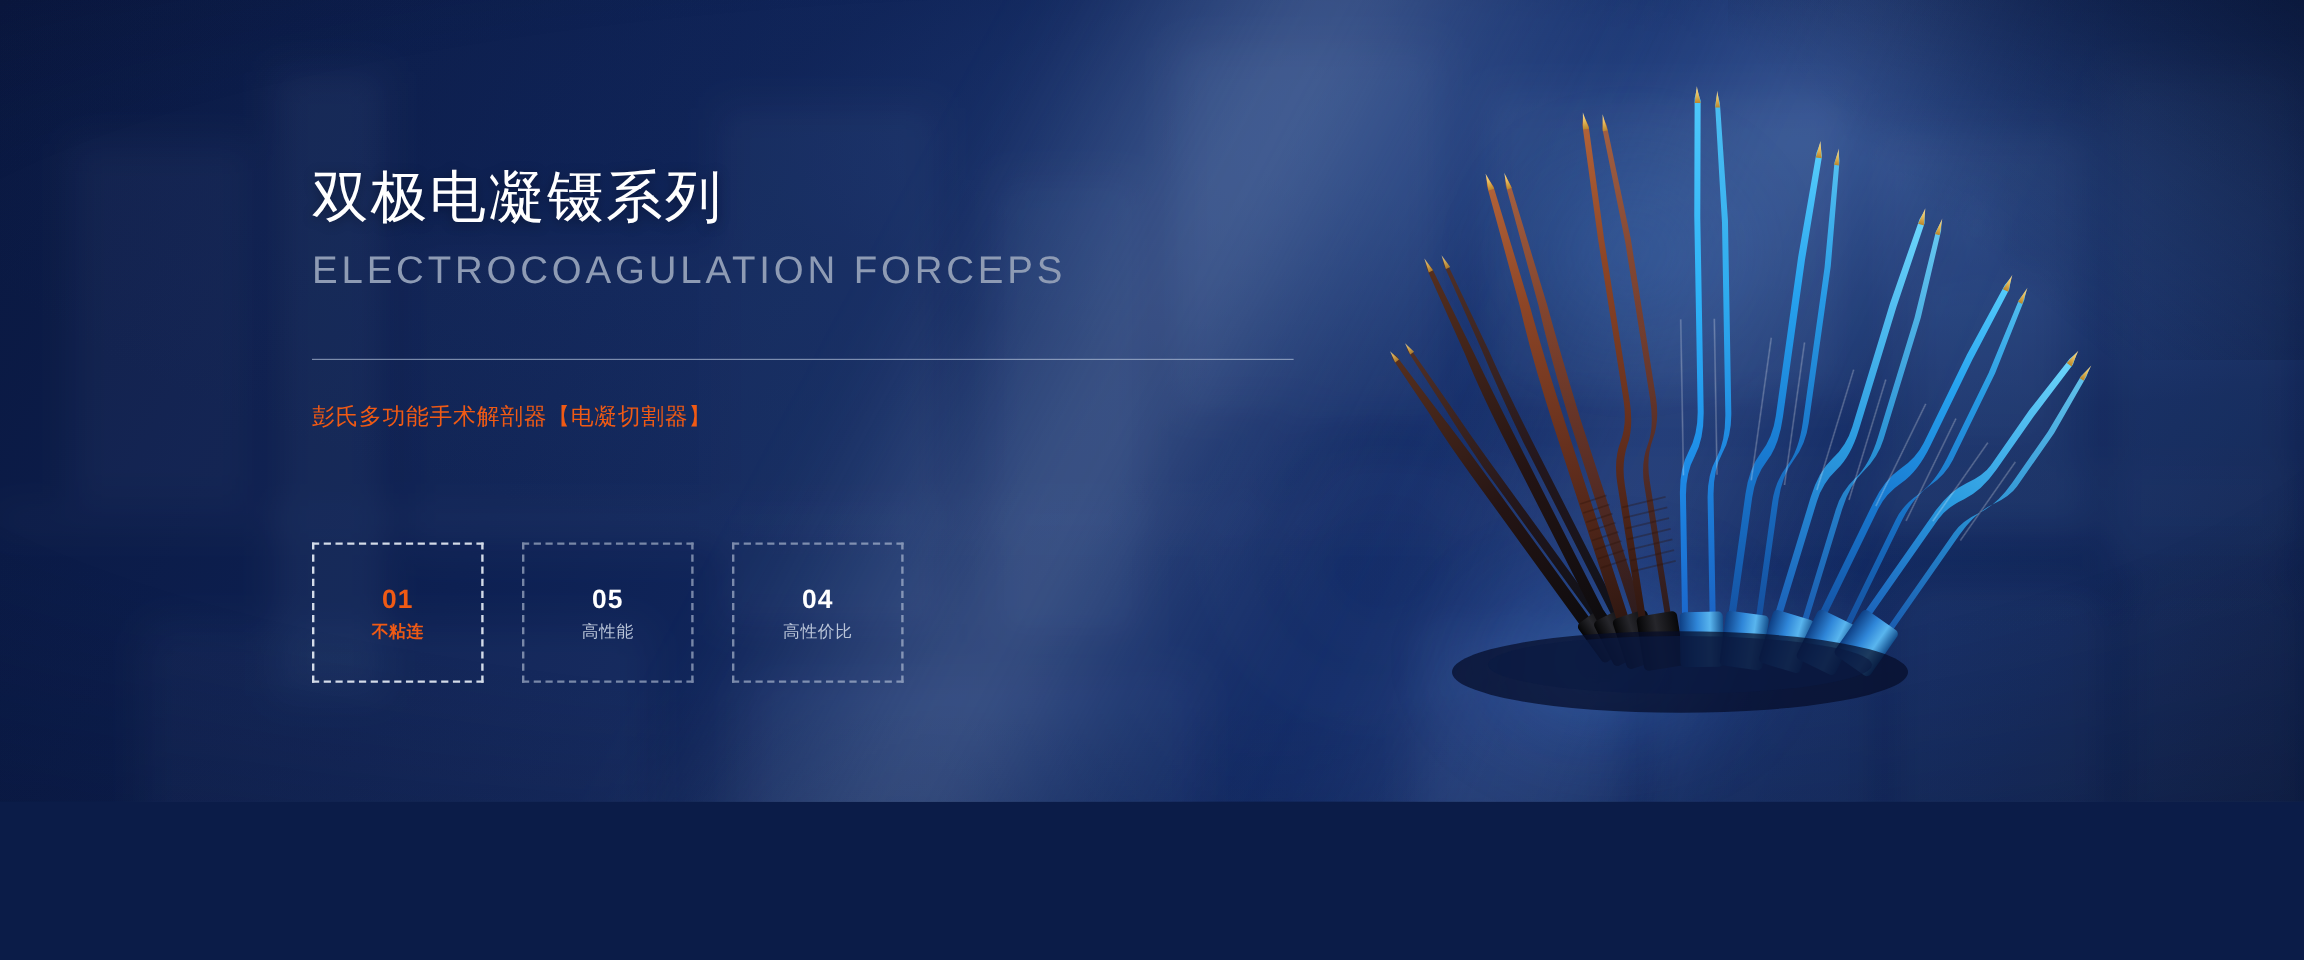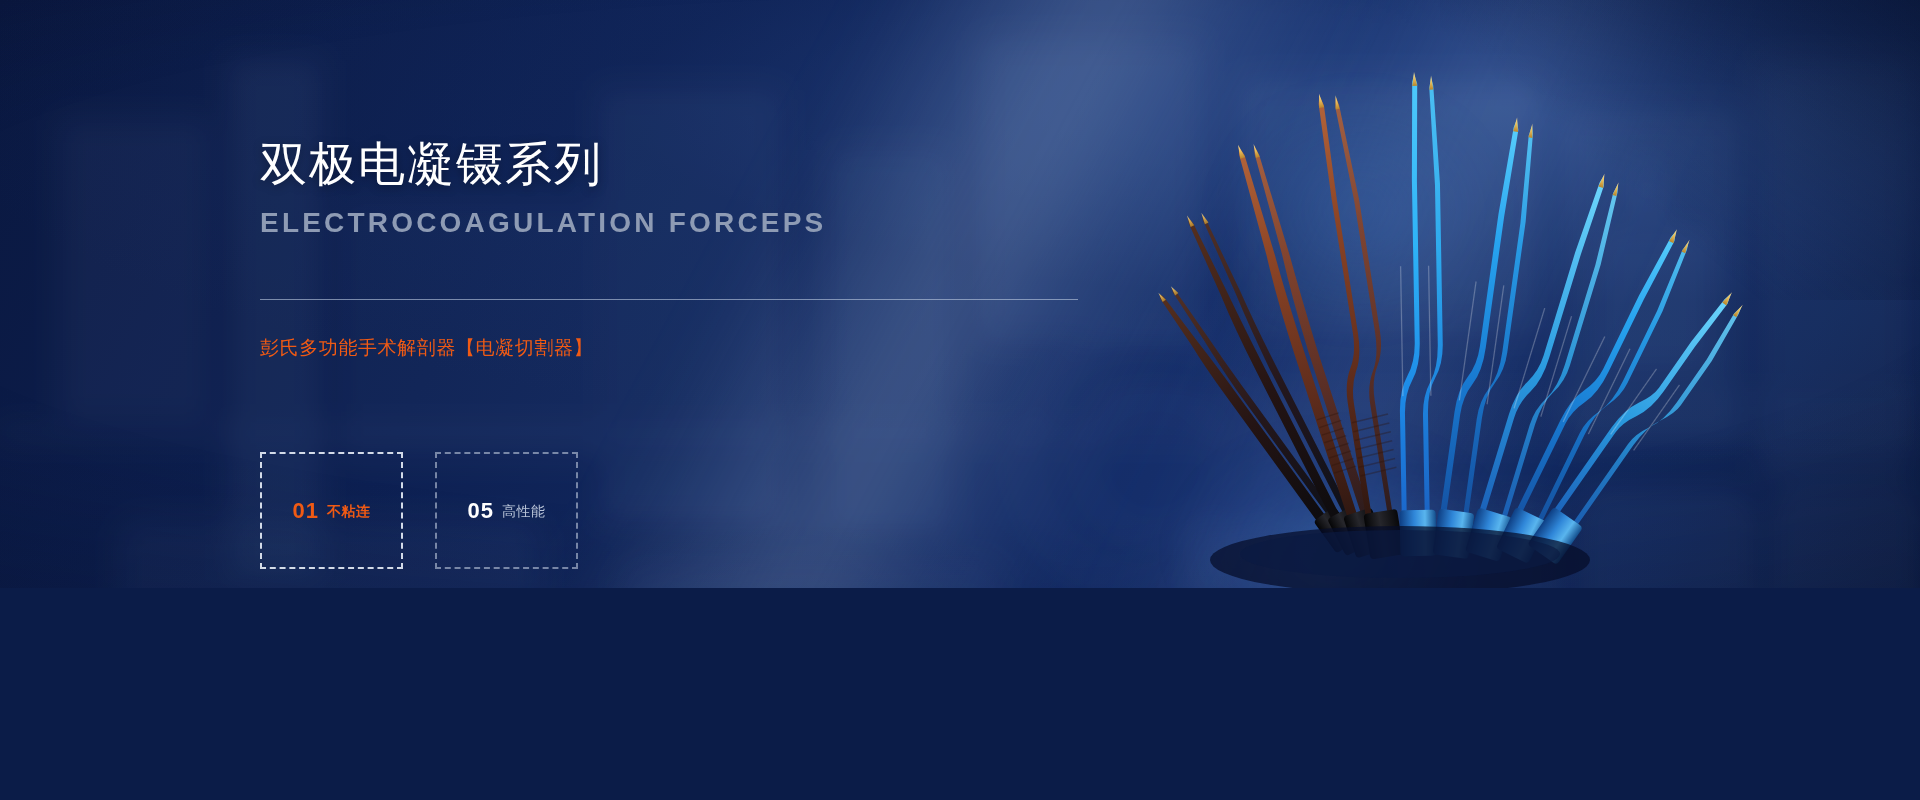--- a/index.html
+++ b/index.html
@@ -6,21 +6,21 @@
   html, body {
     width:1920px; height:800px;
     overflow:hidden;
     background:#0b1c48;
     font-family:"Liberation Sans","DejaVu Sans",sans-serif;
   }
 
   
   .stage {
     position:relative;
-    width:1920px; height:588px;
+    width:1920px; height:668px;
     overflow:hidden;
     background:
       radial-gradient(120% 90% at 78% 18%, rgba(52,86,152,0.55) 0%, rgba(24,48,104,0.25) 38%, rgba(10,26,66,0) 68%),
       linear-gradient(118deg, #0a1840 0%, #0d2052 28%, #132a62 52%, #16306e 68%, #0f2456 88%, #0a1a42 100%);
   }
 
   
   .bg-photo {
     position:absolute; inset:0;
     filter:blur(14px);
@@ -85,22 +85,22 @@
     font-weight:400;
     color:#ffffff;
     letter-spacing:2px;
     line-height:1;
     white-space:nowrap;
     text-shadow:0 2px 10px rgba(0,0,0,0.35);
   }
 
   .title-en {
     position:absolute; top:209px; left:0;
-    font-size:28px;
-    font-weight:700;
+    font-size:32px;
+    font-weight:400;
     color:#8e9bb4;
     letter-spacing:3.2px;
     line-height:1;
     white-space:nowrap;
   }
 
   .divider {
     position:absolute; top:299px; left:0;
     width:818px; height:1px;
     background:rgba(186,200,222,0.62);
@@ -121,21 +121,21 @@
   .features {
     position:absolute; top:452px; left:0;
     display:flex;
     gap:32px;
   }
   .feature {
     position:relative;
     width:143px; height:117px;
     border:2px dashed rgba(205,215,232,0.55);
     display:flex;
-    flex-direction:row;
+    flex-direction:column;
     align-items:center;
     justify-content:center;
     gap:8px;
   }
   .feature.bright { border-color:rgba(243,247,253,0.92); }
   .feature .num {
     font-size:22px;
     font-weight:700;
     color:#ffffff;
     letter-spacing:1px;
@@ -400,18 +400,22 @@
         <div class="num">01</div>
         <div class="lbl">不粘连</div>
       </div>
 
 
       <div class="feature">
         <div class="num">05</div>
         <div class="lbl">高性能</div>
       </div>
 
+      <div class="feature">
+        <div class="num">04</div>
+        <div class="lbl">高性价比</div>
+      </div>
 
     </div>
   </div>
 
   <div class="vignette"></div>
 </div>
 
 </body></html>

